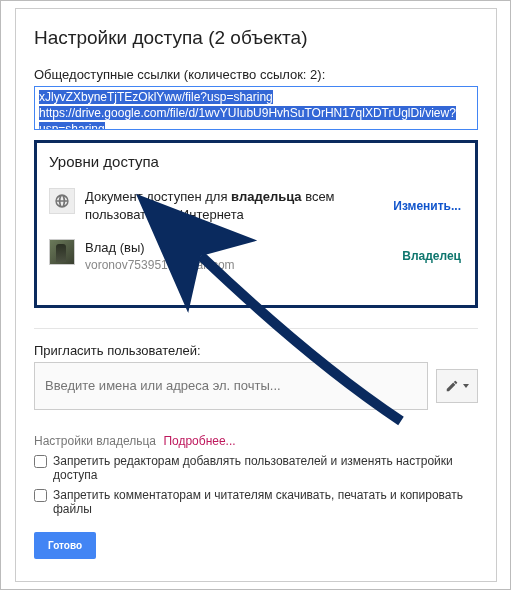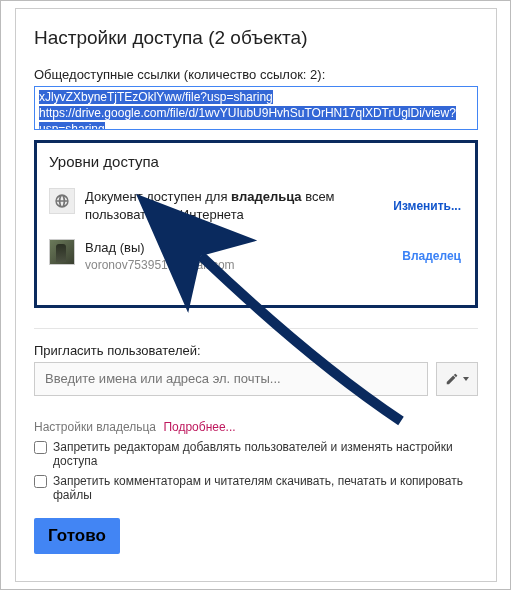--- a/index.html
+++ b/index.html
@@ -14,34 +14,34 @@
   .panel-title { font-size: 15px; color: #222; margin-bottom: 10px; }
   .row { display: flex; align-items: flex-start; padding: 8px 2px 8px 0; gap: 10px; }
   .row + .row { }
   .icon-box { width: 26px; height: 26px; background: #eee; border: 1px solid #ddd; display: flex; align-items: center; justify-content: center; flex-shrink: 0; }
   .icon-box svg { width: 16px; height: 16px; fill: #757575; }
   .row-text { flex: 1; font-size: 13px; color: #222; line-height: 1.35; }
   .row-text .sub { font-size: 12px; color: #888; }
   .row-text strong { font-weight: bold; }
   .row-action { font-size: 12px; align-self: center; white-space: nowrap; font-weight: bold; }
   .link { color: #1155cc; cursor: pointer; }
-  .owner { color: #3b82f6; }
+  .owner { color: #0f766e; }
   .avatar { width: 26px; height: 26px; flex-shrink: 0; background: linear-gradient(135deg,#6b7a5a 0%, #3a4030 100%); border: 1px solid #ccc; position: relative; }
   .avatar::after { content:""; position:absolute; left:6px; top:4px; width:10px; height:18px; background: linear-gradient(180deg,#2a2f22,#4a5040); border-radius:3px 3px 0 0; }
   .divider { border-top: 1px solid #e5e5e5; margin: 20px 0 14px 0; }
   .invite-wrap { display: flex; gap: 8px; align-items: center; }
-  .invite-input { flex: 1; border: 1px solid #ccc; height: 34px; padding: 0 10px; font-size: 13px; color: #999; background: #fafafa; }
+  .invite-input { flex: 1; border: 1px solid #ccc; height: 48px; padding: 0 10px; font-size: 13px; color: #999; background: #fafafa; }
   .pencil-btn { width: 42px; height: 34px; border: 1px solid #ccc; background: #f5f5f5; display: flex; align-items: center; justify-content: center; cursor: pointer; }
   .pencil-btn svg { width: 14px; height: 14px; fill: #555; }
   .caret { width: 0; height: 0; border-left: 3px solid transparent; border-right: 3px solid transparent; border-top: 4px solid #555; margin-left: 4px; }
   .owner-settings { margin-top: 24px; font-size: 12px; color: #777; }
   .owner-settings .link { color: #be185d; margin-left: 4px; }
   .cb-row { display: flex; align-items: flex-start; gap: 6px; font-size: 12px; color: #333; margin-top: 6px; }
   .cb-row input { margin-top: 1px; }
-  .done-btn { margin-top: 16px; background: #4285f4; color: #000000; border: none; padding: 8px 14px; font-size: 17px; font-weight: bold; cursor: pointer; border-radius: 2px; }
+  .done-btn { margin-top: 16px; background: #4285f4; color: #ffffff; border: none; padding: 8px 14px; font-size: 10px; font-weight: bold; cursor: pointer; border-radius: 2px; }
   
   .arrow-svg { position: absolute; left: 0; top: 0; pointer-events: none; }
 </style>
 </head>
 <body>
 
 <div class="outer-frame">
   <div class="dialog">
 
     <div class="title">Настройки доступа (2 объекта)</div>

